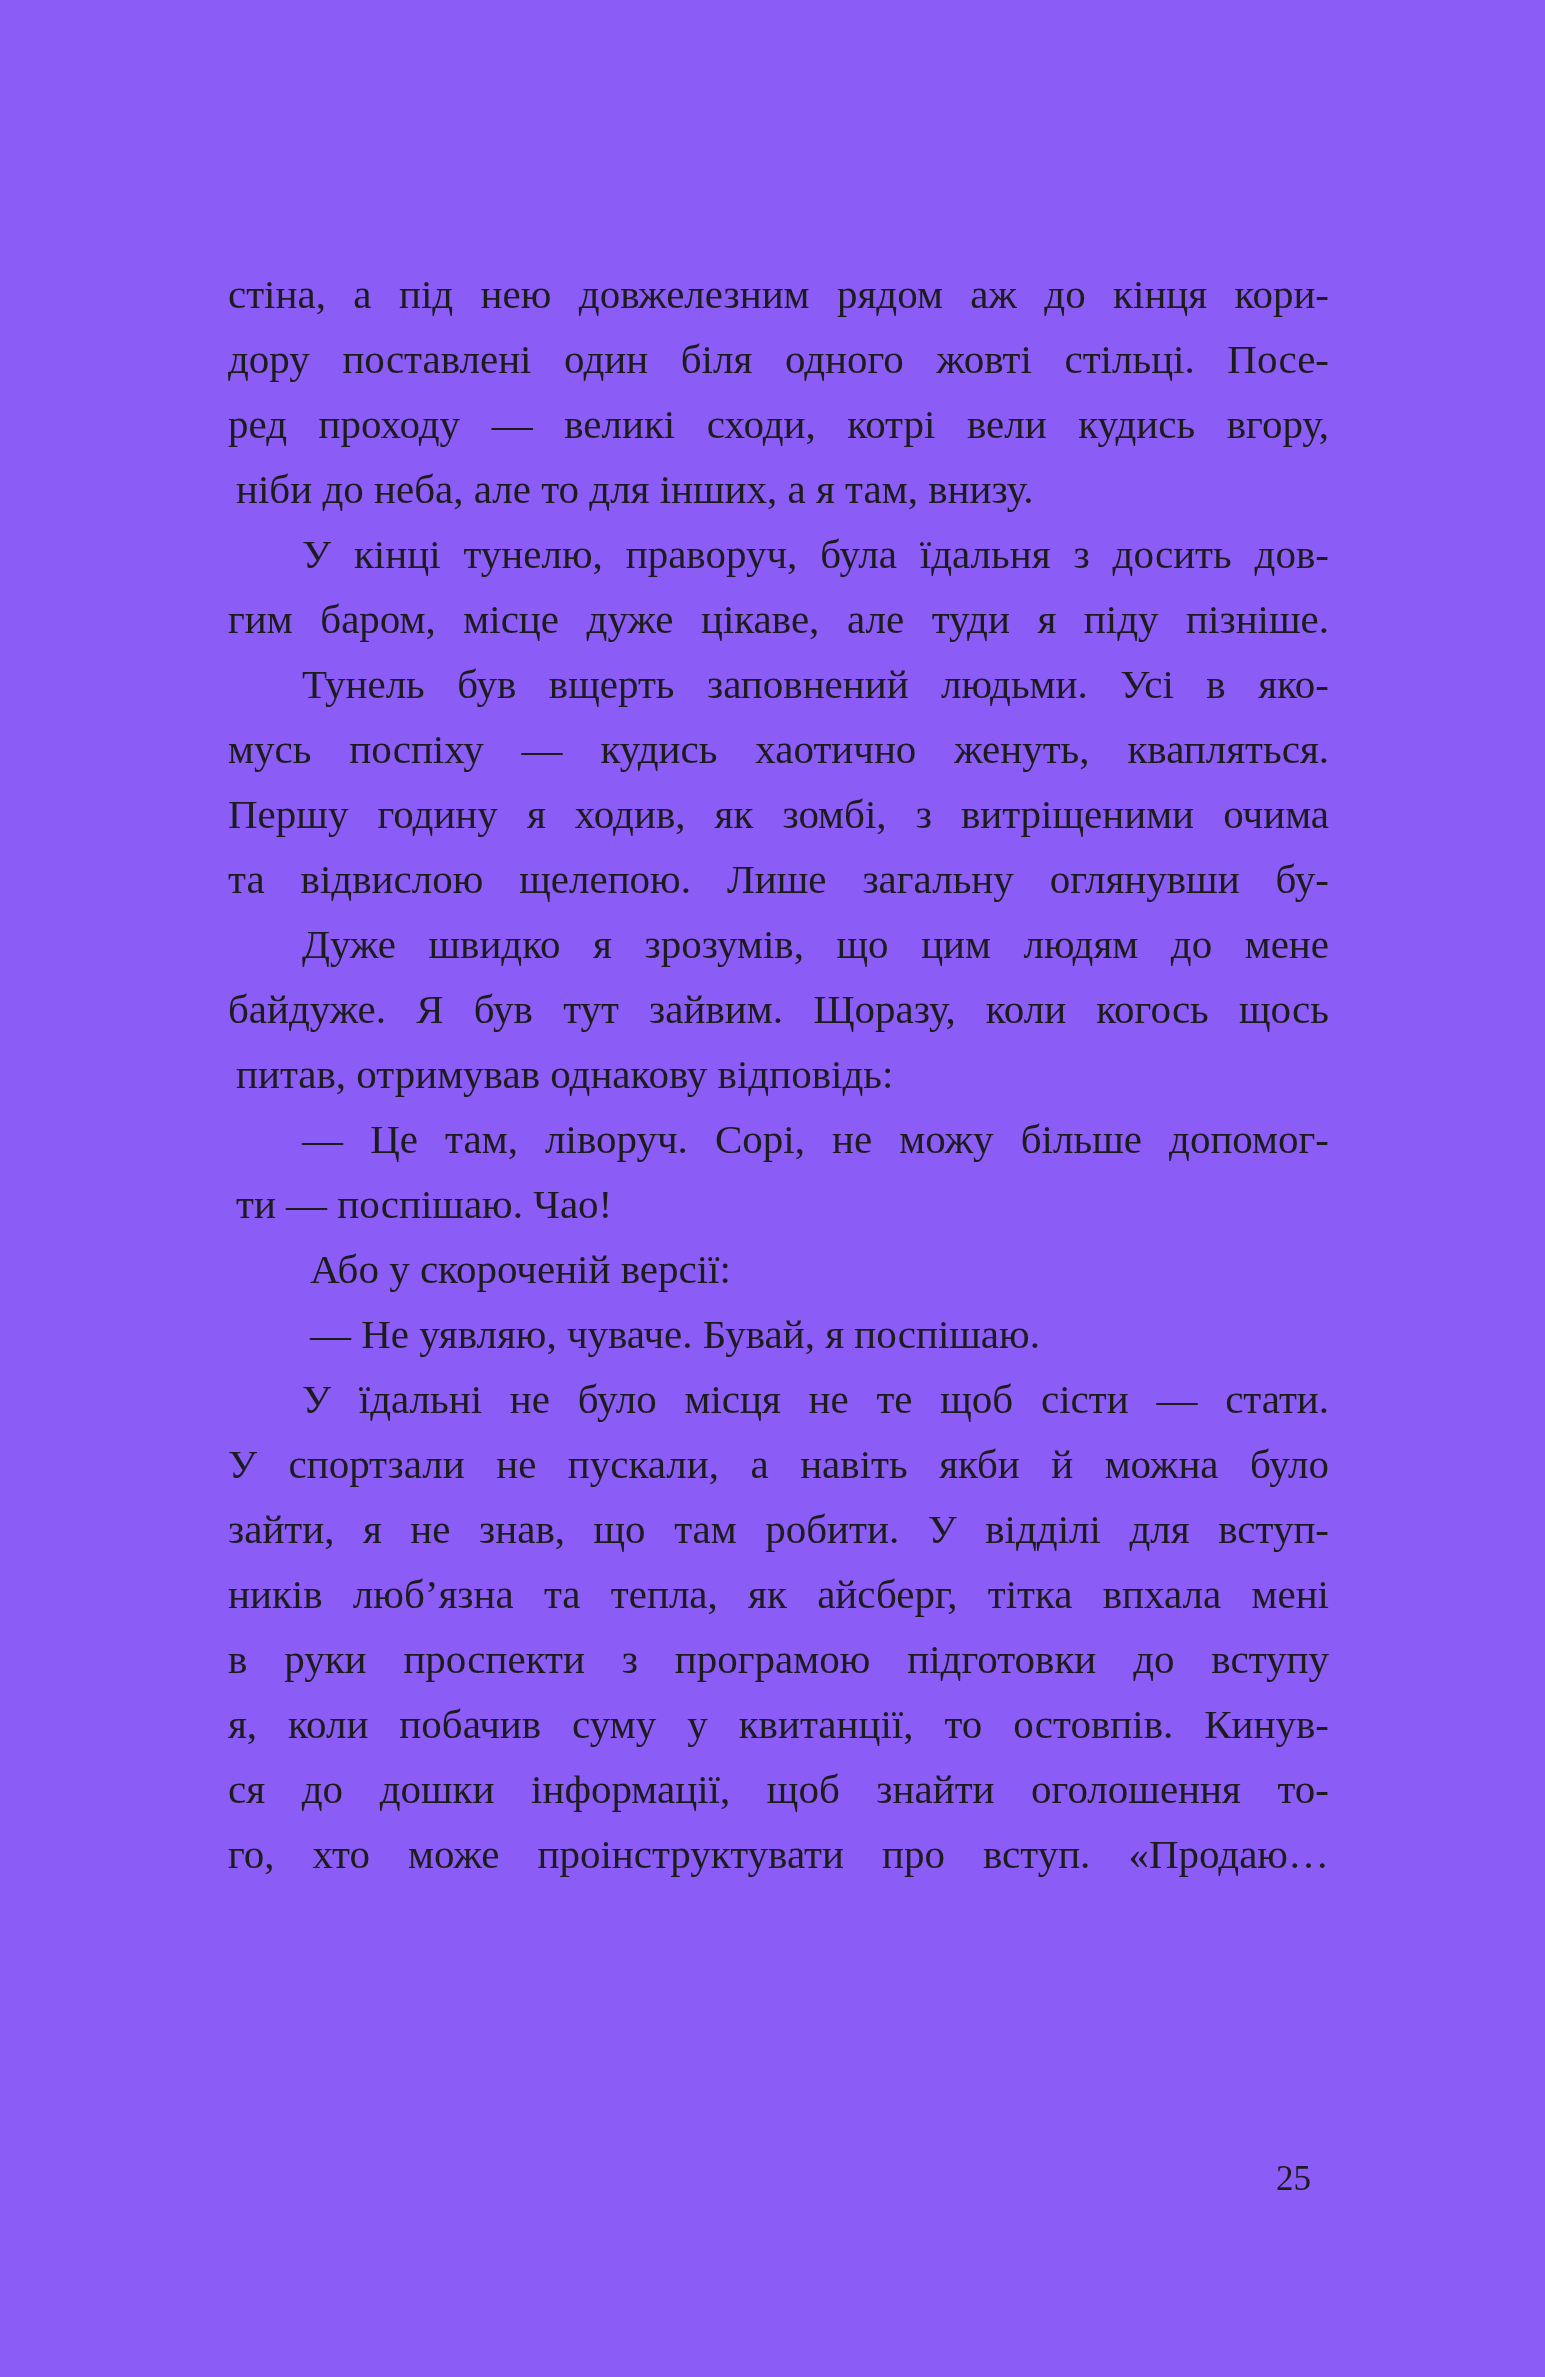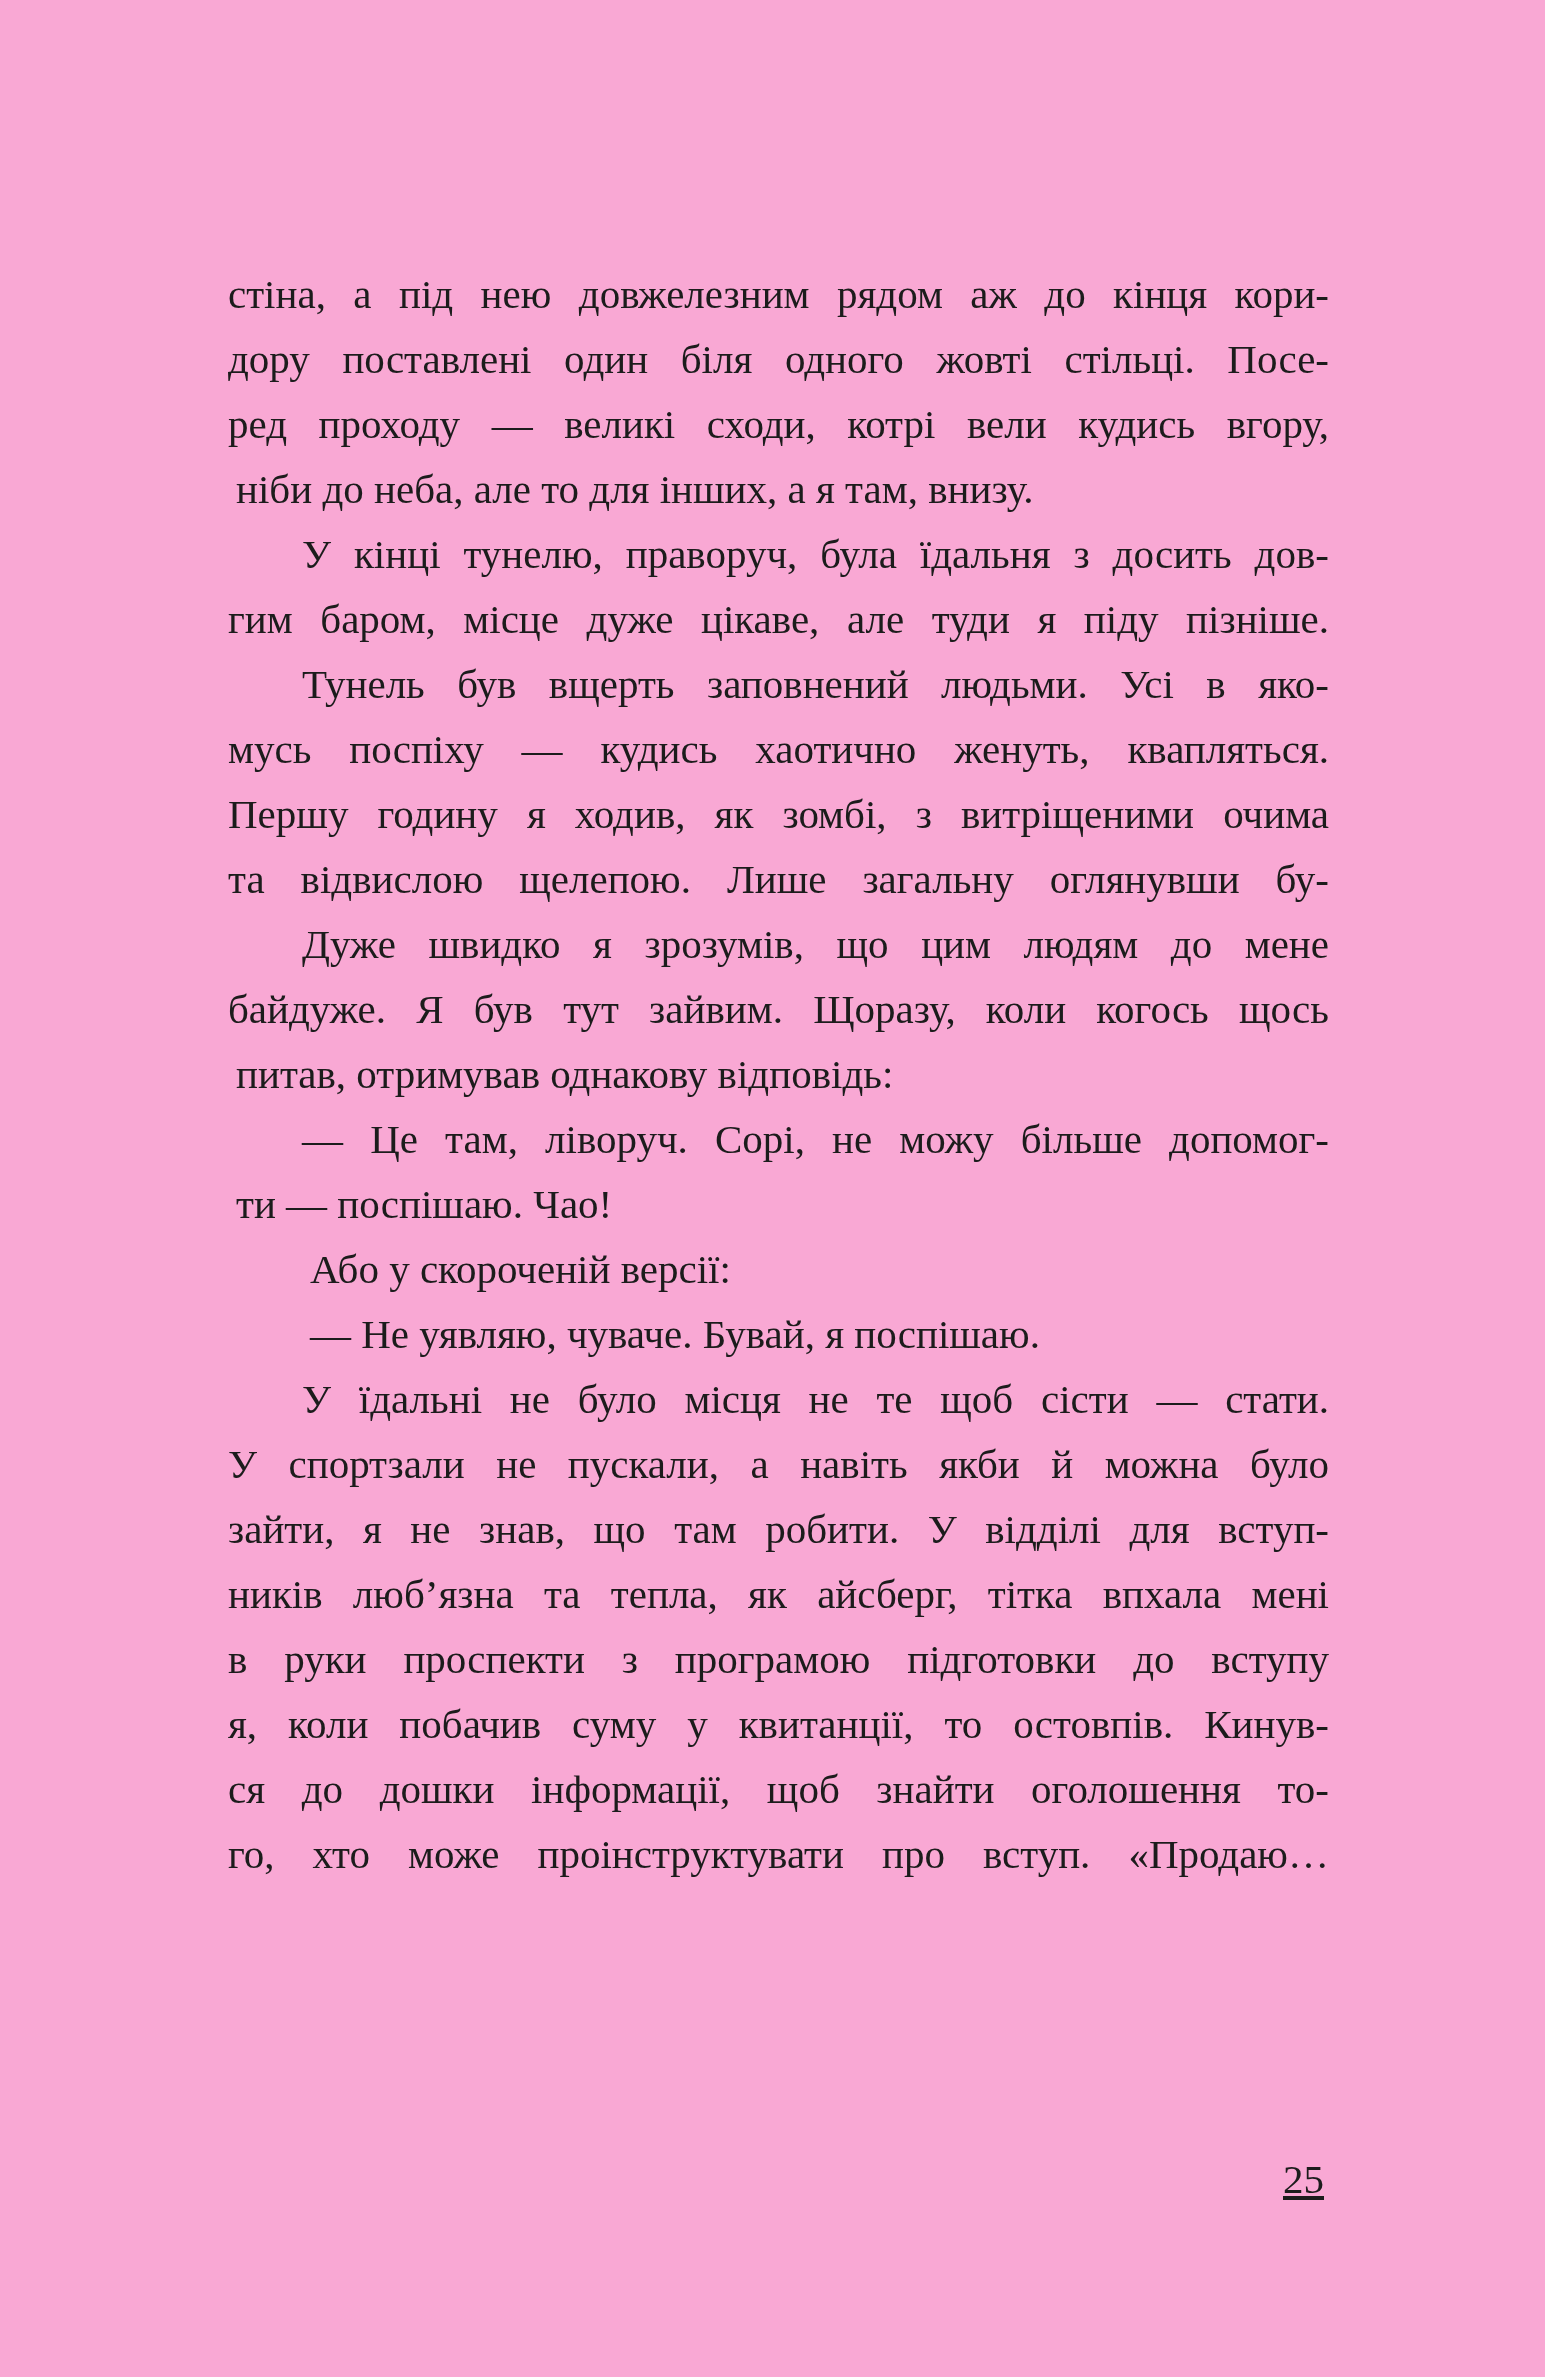--- a/index.html
+++ b/index.html
@@ -11,21 +11,21 @@
     width: 1545px;
     height: 2377px;
     position: relative;
     overflow: hidden;
   }
   .page {
     position: absolute;
     left: 0; top: 0;
     width: 1545px;
     height: 2377px;
-    background: #f9a8d4;
+    background: #8b5cf6;
   }
   .text-block {
     position: absolute;
     left: 228px;
     top: 262px;
     width: 1101px;
     font-family: "Liberation Serif", "DejaVu Serif", serif;
     font-size: 41px;
     line-height: 65px;
     color: #1c1c1c;
@@ -46,26 +46,24 @@
     margin-left: 8px;
   }
   .line.ind {
     padding-left: 74px;
   }
   .page-number {
     position: absolute;
     left: 1276px;
     top: 2159px;
     width: 48px;
-    text-align: right;
     font-family: "Liberation Serif", "DejaVu Serif", serif;
-    font-size: 41px;
+    font-size: 35px;
     line-height: 40px;
     color: #1c1c1c;
-    text-decoration: underline;
   }
 </style>
 </head>
 <body>
 
 <div class="page">
   <div class="text-block">
     <span class="line j">стіна, а під нею довжелезним рядом аж до кінця кори-</span>
     <span class="line j">дору поставлені один біля одного жовті стільці. Посе-</span>
     <span class="line j">ред проходу — великі сходи, котрі вели кудись вгору,</span>

